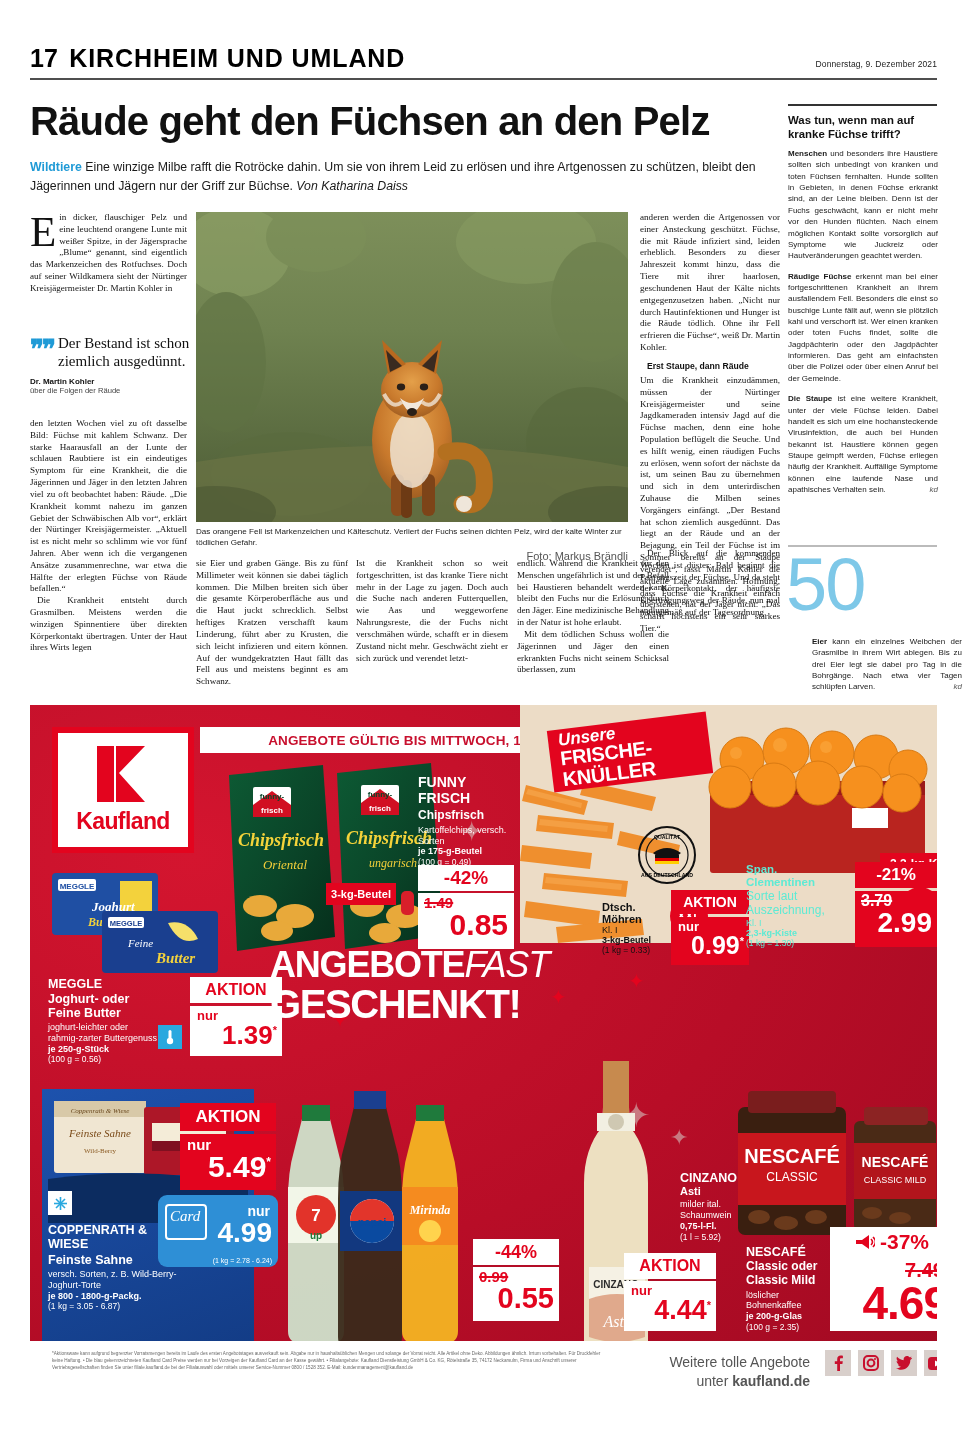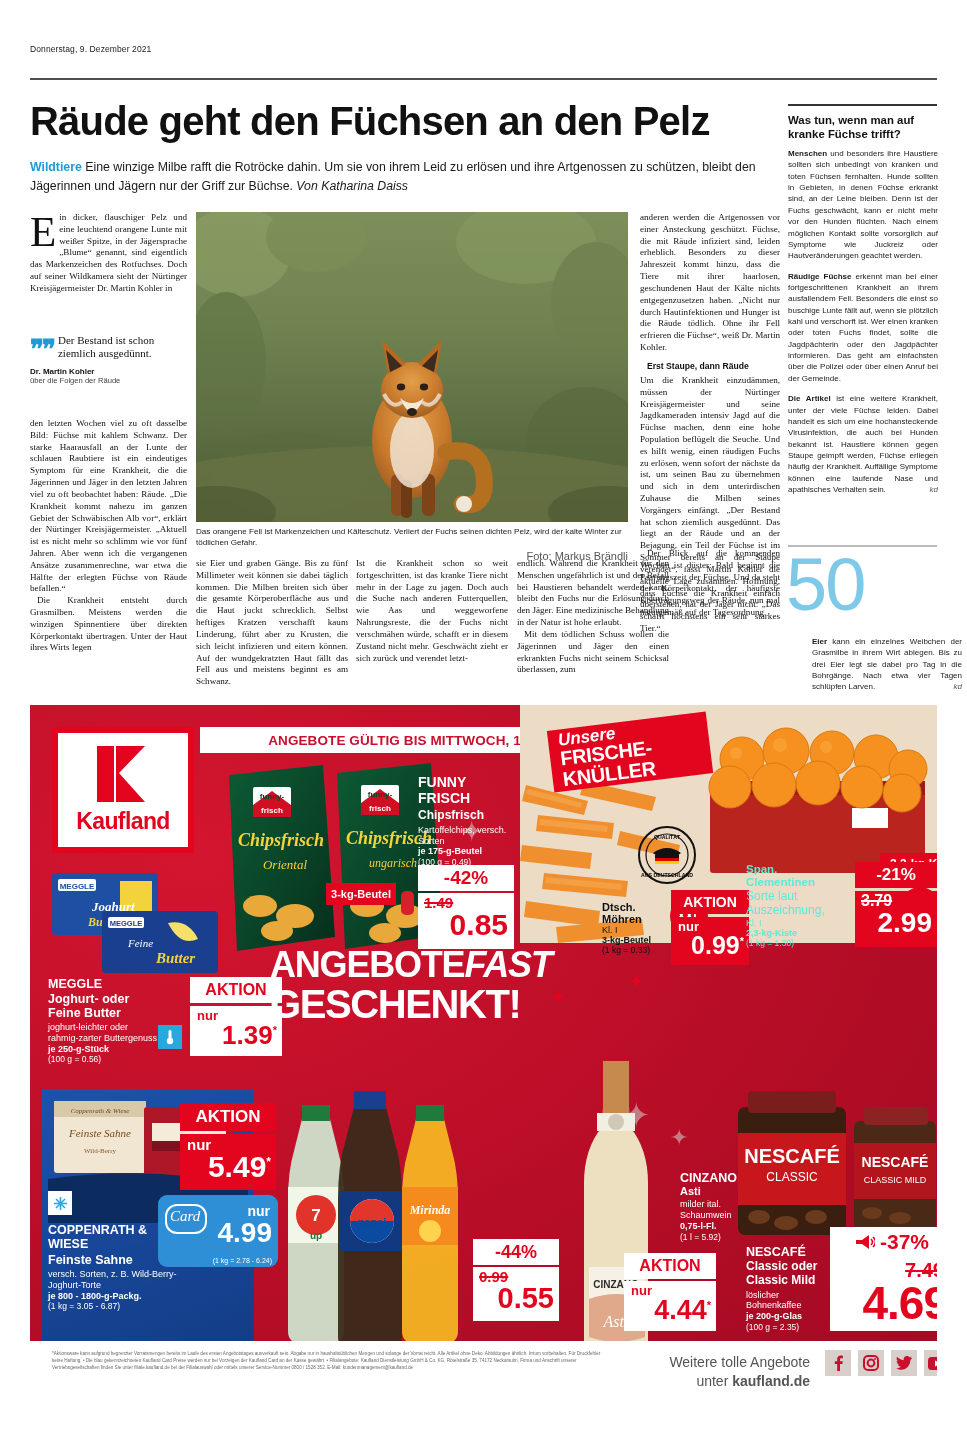--- a/index.html
+++ b/index.html
@@ -52,21 +52,21 @@
   
   .dropcap::first-letter {
     float:left; font-size:43px; line-height:0.82; padding:2px 3px 0 0; font-weight:400;
     font-family:"Liberation Serif", serif;
   }
 
   
   .pullquote { position:absolute; left:30px; top:334px; width:160px; }
   .pq-mark { color:#1f9ad6; font-size:26px; font-weight:700; line-height:.6;
      letter-spacing:-2px; float:left; margin:8px 4px 0 0; font-family:"Liberation Sans",sans-serif;}
-  .pq-text { font-family:"Liberation Serif",serif; font-size:11px; line-height:1.22; color:#111; }
+  .pq-text { font-family:"Liberation Serif",serif; font-size:15px; line-height:1.22; color:#111; }
   .pq-name { font-size:8px; font-weight:700; color:#111; margin-top:6px; }
   .pq-role { font-size:7.6px; color:#444; }
 
   
   .photo { position:absolute; left:196px; top:212px; width:432px; height:310px;
     overflow:hidden; background:#5f7040; }
   .caption { position:absolute; left:196px; top:527px; width:432px;
     font-size:8.1px; line-height:1.35; color:#1a1a1a; }
   .caption .credit { display:block; text-align:right; color:#555; font-size:11px; }
 
@@ -122,21 +122,21 @@
      background:#e3041e; transform:rotate(-7deg); color:#fff;
      display:flex; flex-direction:column; justify-content:center; padding-left:10px; }
   .knueller .l1 { font-size:17px; font-style:italic; font-weight:700; line-height:1; }
   .knueller .l2 { font-size:20px; font-weight:700; line-height:1.05; letter-spacing:-.3px; }
 
   .xxl { width:38px; height:38px; border-radius:50%; background:#e3041e; color:#fff;
     display:flex; align-items:center; justify-content:center; font-size:12px; font-weight:700; }
 
   .angebote-big { position:absolute; left:240px; top:242px; width:340px; color:#fff; }
   .angebote-big .r1 { font-size:36px; font-weight:700; letter-spacing:-1.2px; line-height:1; }
-  .angebote-big .r1 i { font-style:italic; font-weight:700; }
+  .angebote-big .r1 i { font-style:italic; font-weight:400; }
   .angebote-big .r2 { font-size:40px; font-weight:700; letter-spacing:-1.4px; line-height:1.05; }
 
   .footnote { position:absolute; left:22px; top:648px; width:560px;
     color:#f3d7da; font-size:4.6px; line-height:1.5; }
 
   .more-offers { position:absolute; left:610px; top:648px; width:170px; color:#fff;
     text-align:right; font-size:14px; line-height:1.35; }
   .more-offers b { font-weight:700; }
 
   .socials { position:absolute; left:795px; top:645px; display:flex; gap:7px; }
@@ -145,20 +145,24 @@
 
   .strike { text-decoration: line-through; text-decoration-thickness:2px; }
   svg { display:block; }
 </style>
 </head>
 <body>
 
 <div class="page">
 
   <div class="masthead">
+    <div class="masthead-left">
+      <span class="mh-page-no">17</span>
+      <span class="mh-title">KIRCHHEIM UND UMLAND</span>
+    </div>
     <span class="mh-date">Donnerstag, 9. Dezember 2021</span>
   </div>
   <div class="mh-rule"></div>
 
   <h1 class="headline">Räude geht den Füchsen an den Pelz</h1>
 
   <div class="standfirst">
     <b>Wildtiere</b><span> Eine winzige Milbe rafft die Rotröcke dahin. Um sie von ihrem Leid zu erlösen und ihre Artgenossen zu schützen, bleibt den Jägerinnen und Jägern nur der Griff zur Büchse. </span><i>Von Katharina Daiss</i>
   </div>
 
@@ -265,21 +269,21 @@
   </div>
   <div class="col colE2">
     <p>Der Blick auf die kommenden Wochen ist düster: Bald beginnt die Paarungszeit der Füchse. Und da steht der Körperkontakt, der häufigste Übertragungsweg der Räude, nun mal naturgemäß auf der Tagesordnung.</p>
   </div>
 
   <div class="side-rule"></div>
   <div class="side-title">Was tun, wenn man auf kranke Füchse trifft?</div>
   <div class="side-body">
     <p><b>Menschen</b><span> und besonders ihre Haustiere sollten sich unbedingt von kranken und toten Füchsen fernhalten. Hunde sollten in Gebieten, in denen Füchse erkrankt sind, an der Leine bleiben. Denn ist der Fuchs geschwächt, kann er nicht mehr vor den Hunden flüchten. Nach einem möglichen Kontakt sollte vorsorglich auf Symptome wie Juckreiz oder Hautveränderungen geachtet werden.</span></p>
     <p><b>Räudige Füchse</b><span> erkennt man bei einer fortgeschrittenen Krankheit an ihrem ausfallendem Fell. Besonders die einst so buschige Lunte fällt auf, wenn sie plötzlich kahl und verschorft ist. Wer einen kranken oder toten Fuchs findet, sollte die Jagdpächterin oder den Jagdpächter informieren. Das geht am einfachsten über die Polizei oder über einen Anruf bei der Gemeinde.</span></p>
-    <p><b>Die Artikel</b><span> ist eine weitere Krankheit, unter der viele Füchse leiden. Dabei handelt es sich um eine hochansteckende Virusinfektion, die auch bei Hunden bekannt ist. Haustiere können gegen Staupe geimpft werden, Füchse erliegen häufig der Krankheit. Auffällige Symptome können eine laufende Nase und apathisches Verhalten sein.</span><span class="kd">kd</span></p>
+    <p><b>Die Staupe</b><span> ist eine weitere Krankheit, unter der viele Füchse leiden. Dabei handelt es sich um eine hochansteckende Virusinfektion, die auch bei Hunden bekannt ist. Haustiere können gegen Staupe geimpft werden, Füchse erliegen häufig der Krankheit. Auffällige Symptome können eine laufende Nase und apathisches Verhalten sein.</span><span class="kd">kd</span></p>
   </div>
 
   <div class="side-rule2"></div>
   <div class="bignum">50</div>
   <div class="bignum-body">
     <b>Eier</b><span> kann ein einzelnes Weibchen der Grasmilbe in ihrem Wirt ablegen. Bis zu drei Eier legt sie dabei pro Tag in die Bohrgänge. Nach etwa vier Tagen schlüpfen Larven.</span><span class="kd">kd</span>
   </div>
 
   <div class="ad">
     <div class="ad-bg-dark"></div>
@@ -519,21 +523,21 @@
       <div class="prod-desc" style="font-size:9px; font-weight:700;">je 800 - 1800-g-Packg.</div>
       <div class="prod-desc" style="font-size:8.5px;">(1 kg = 3.05 - 6.87)</div>
     </div>
     <div class="tagred" style="position:absolute; left:150px; top:398px; width:96px; height:28px; font-size:17px; line-height:28px;">AKTION</div>
     <div class="tagred" style="position:absolute; left:150px; top:429px; width:96px; height:56px;">
       <div style="font-size:15px; text-align:left; padding:2px 0 0 7px;">nur</div>
       <div style="font-size:30px; text-align:right; padding-right:5px; line-height:.95;"><span>5.49</span><sup style="font-size:12px;">*</sup></div>
     </div>
 
     <div style="position:absolute; left:128px; top:490px; width:120px; height:72px; background:#2e8fd6; border-radius:9px;">
-      <div style="position:absolute; left:7px; top:9px; width:42px; height:30px; border:2px solid #fff; border-radius:12px;text-align:center;">
+      <div style="position:absolute; left:7px; top:9px; width:42px; height:36px; border:2px solid #fff; border-radius:4px;text-align:center;">
         <span style="position:absolute; left:3px; top:2px; color:#fff; font-size:15px; font-style:italic; font-family:'Liberation Serif',serif;">Card</span>
       </div>
       <div style="position:absolute; right:8px; top:8px; color:#fff; font-size:14px; font-weight:700;">nur</div>
       <div style="position:absolute; right:6px; top:24px; color:#fff; font-size:28px; font-weight:700; line-height:1;">4.99</div>
       <div style="position:absolute; right:6px; bottom:3px; color:#fff; font-size:7px;">(1 kg = 2.78 - 6.24)</div>
     </div>
 
     <svg style="position:absolute; left:248px; top:374px;" width="200" height="270" viewBox="0 0 200 270">
 
       <path d="M24 40 q14 -14 28 0 l8 32 q6 20 6 50 l0 130 q0 12 -12 12 l-32 0 q-12 0 -12 -12 l0 -130 q0 -30 6 -50 Z" fill="#cfe8d0" opacity=".92"></path>

